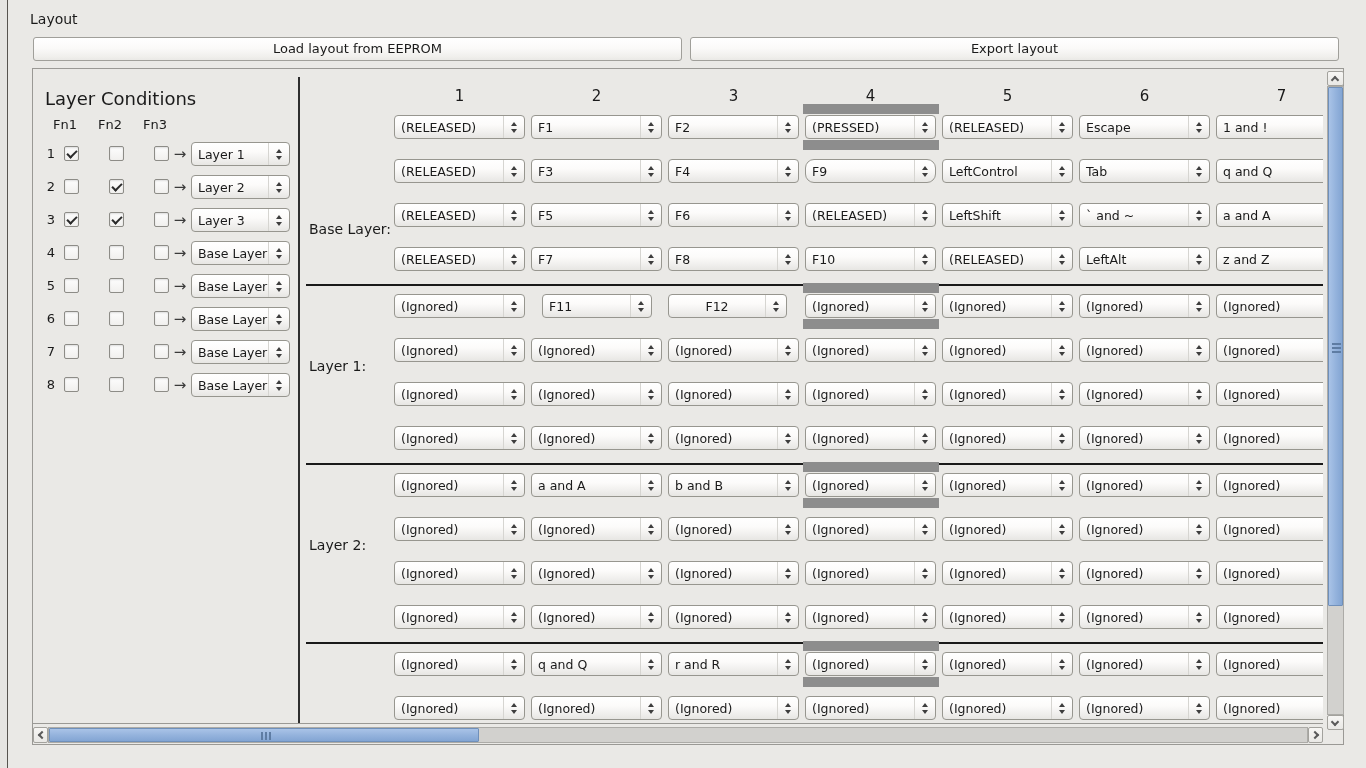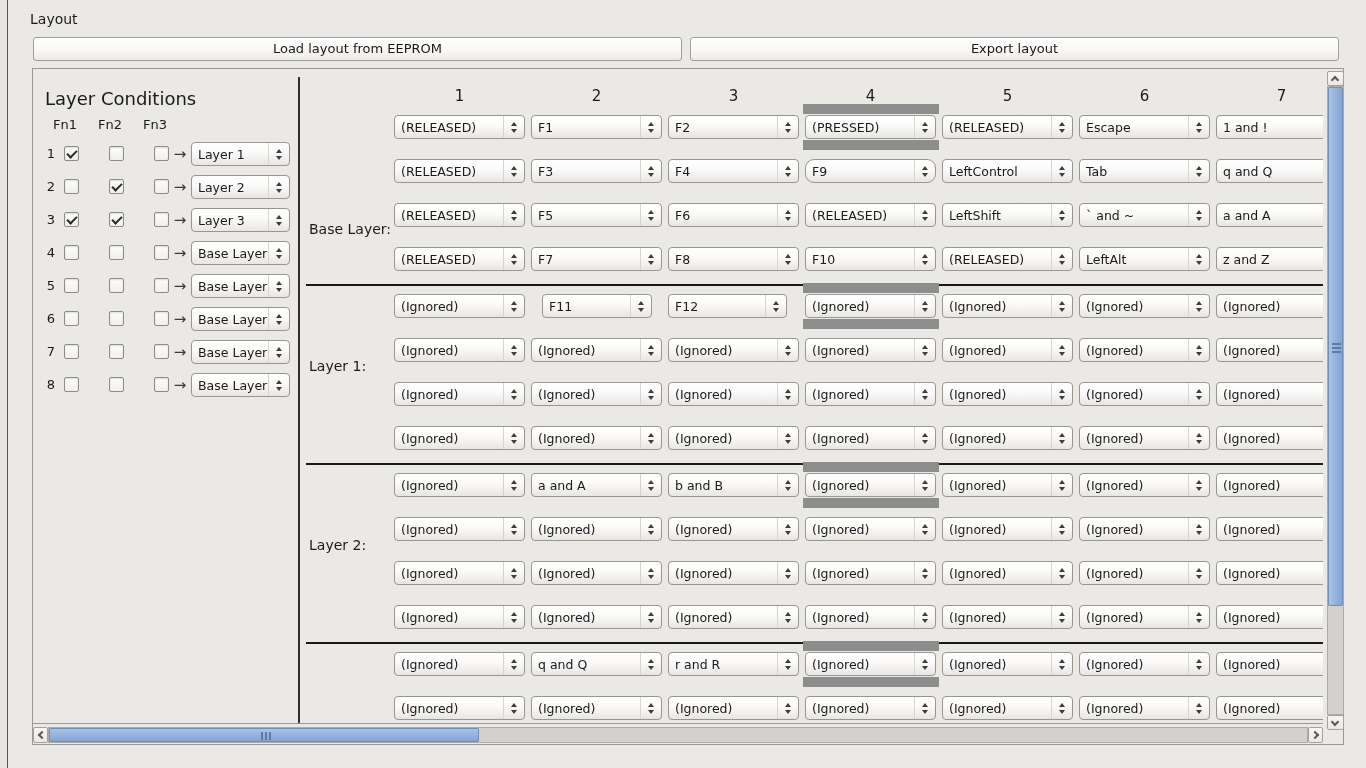--- a/index.html
+++ b/index.html
@@ -442,21 +442,21 @@
           <span class="tri-dn"></span>
         </span>
       </div>
       <div class="select" style="left: 241px; top: 225px; width: 110px;">
         <span class="txt">F11</span>
         <span class="spin">
           <span class="tri-up"></span>
           <span class="tri-dn"></span>
         </span>
       </div>
-      <div class="select" style="left: 367px; top: 225px; width: 119px;">
+      <div class="select" style="left: 367px; top: 225px; width: 119px; text-align: center;">
         <span class="txt">F12</span>
         <span class="spin">
           <span class="tri-up"></span>
           <span class="tri-dn"></span>
         </span>
       </div>
       <div class="select" style="left: 504px; top: 225px; width: 131px;">
         <span class="txt">(Ignored)</span>
         <span class="spin">
           <span class="tri-up"></span>

